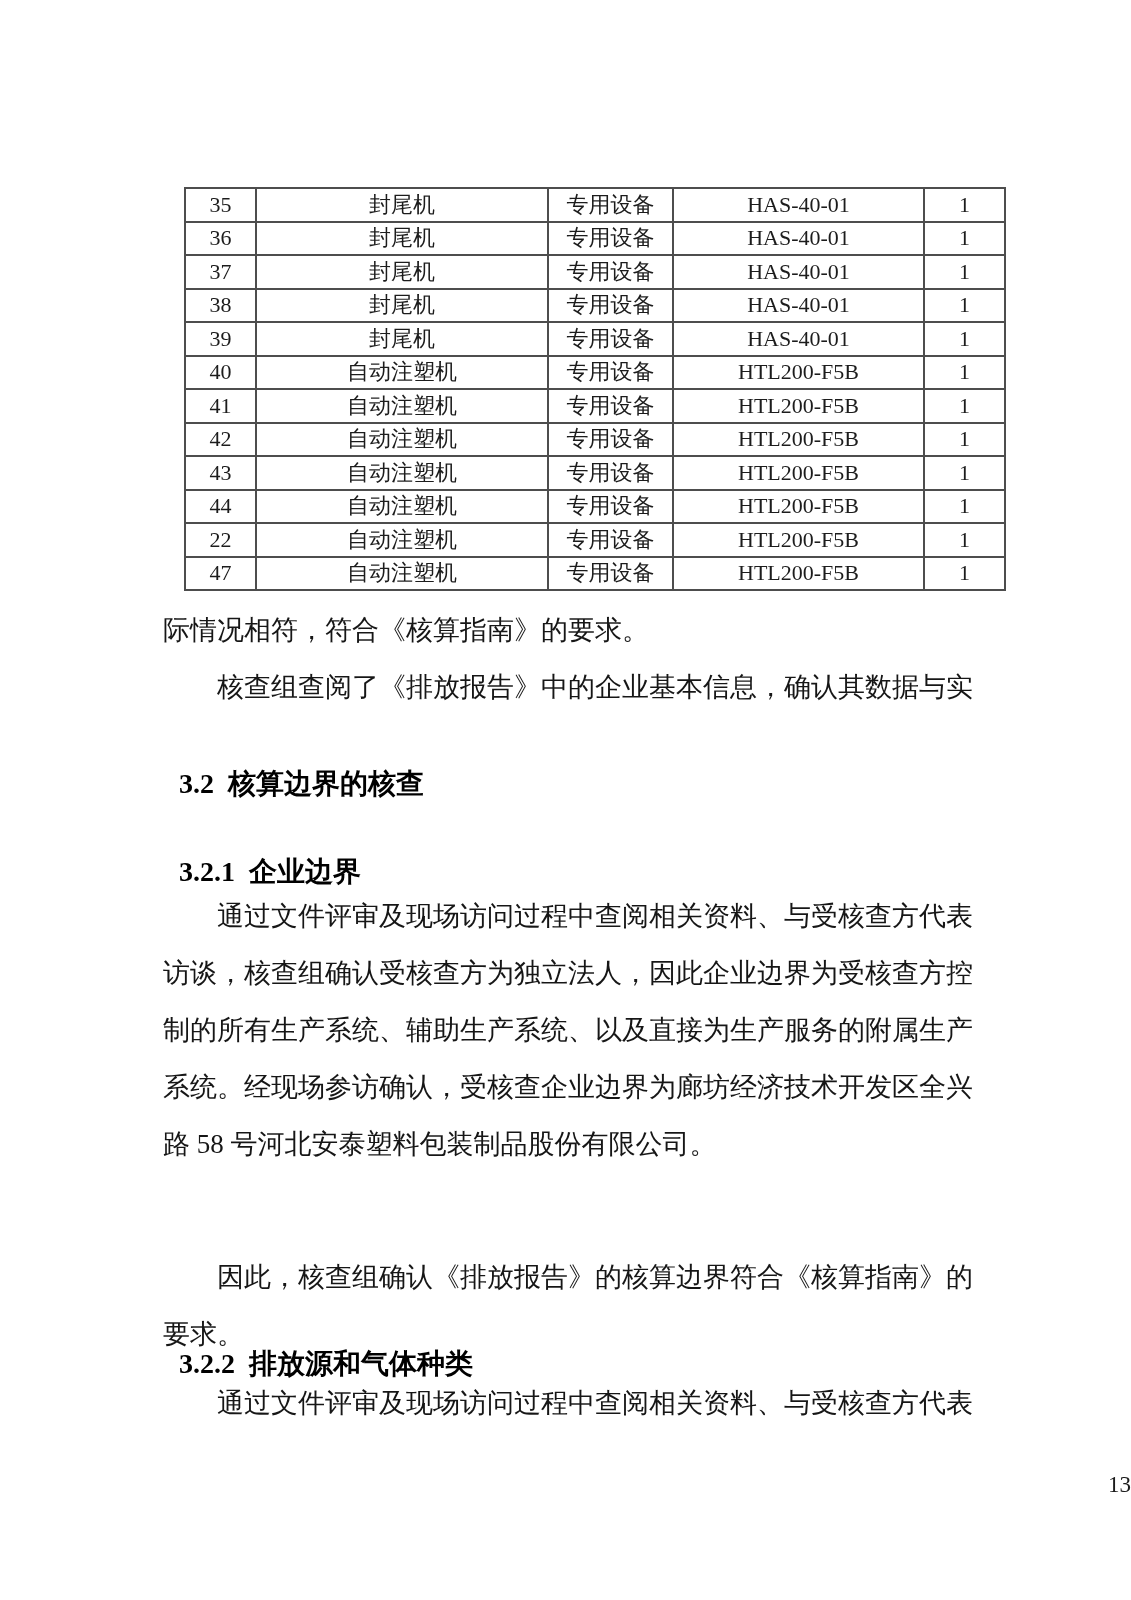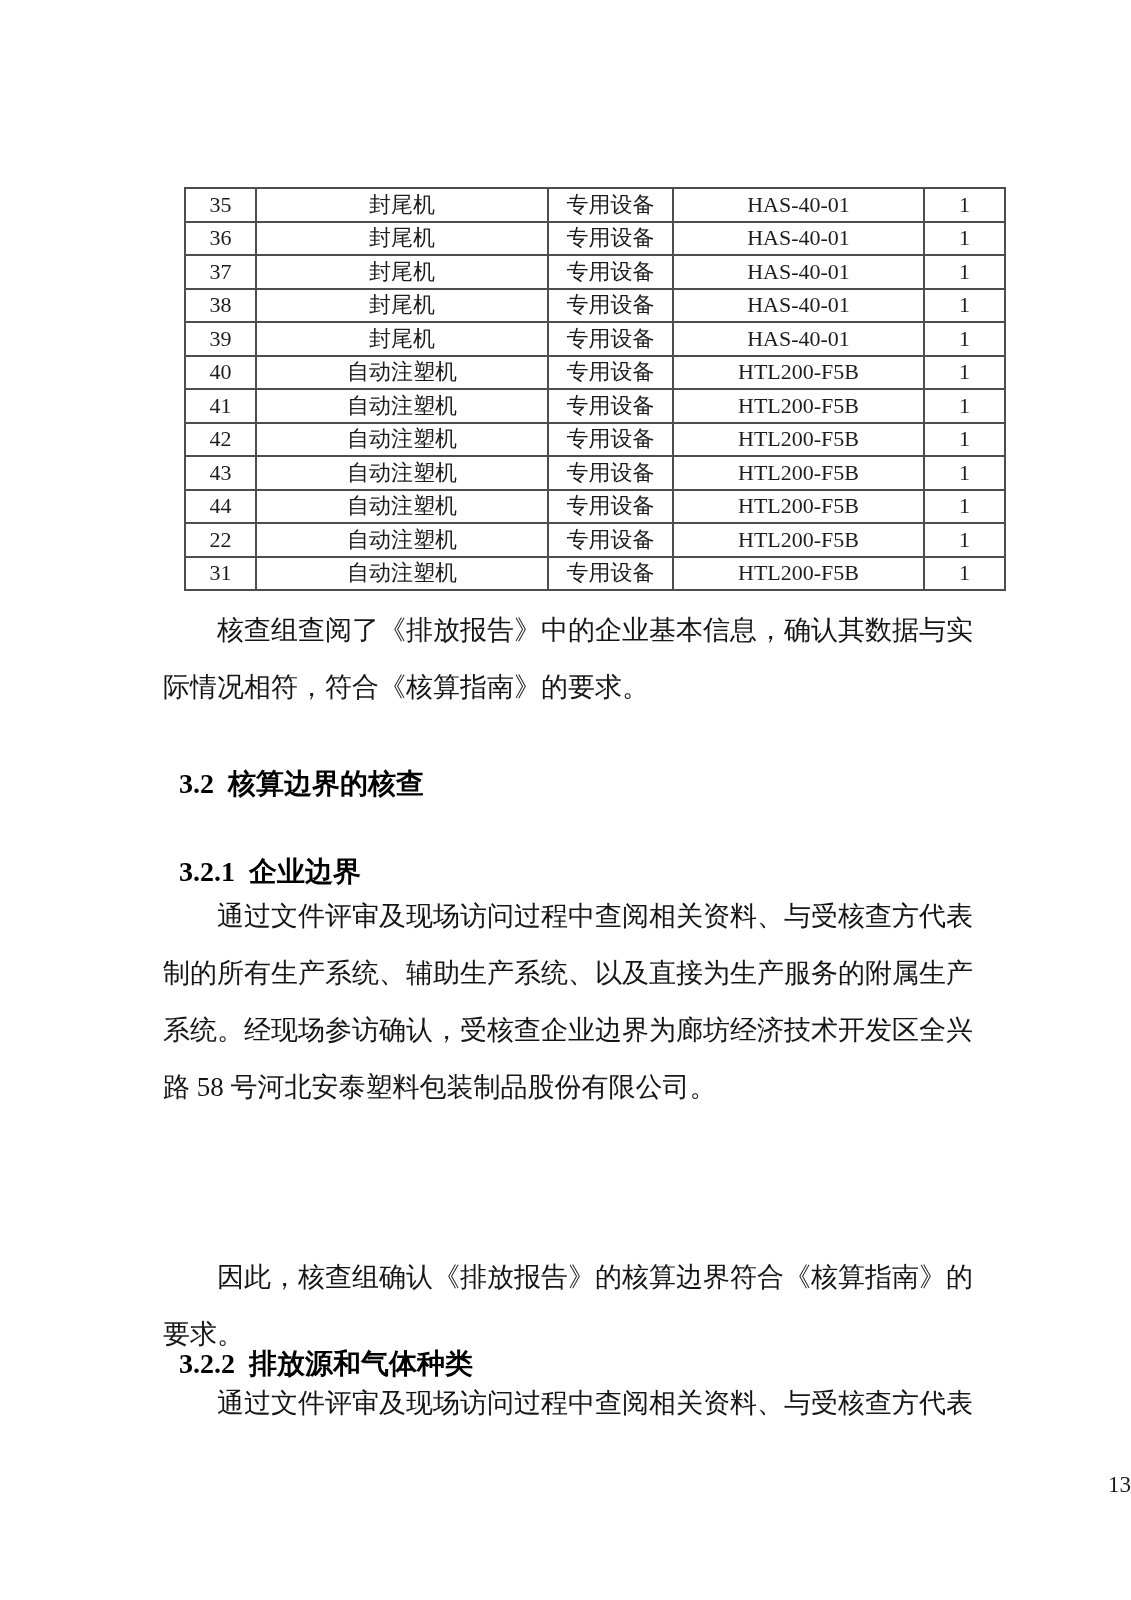--- a/index.html
+++ b/index.html
@@ -175,42 +175,43 @@
 
         <tr>
           <td>22</td>
           <td>自动注塑机</td>
           <td>专用设备</td>
           <td>HTL200-F5B</td>
           <td>1</td>
         </tr>
 
         <tr>
-          <td>31</td>
+          <td>47</td>
           <td>自动注塑机</td>
           <td>专用设备</td>
           <td>HTL200-F5B</td>
           <td>1</td>
         </tr>
       </tbody>
   </table>
 
   <div class="para" style="top:602px">
 
-  <div class="tline">　　核查组查阅了《排放报告》中的企业基本信息，确认其数据与实</div>
-      <div class="tline">际情况相符，符合《核算指南》的要求。</div>
+  <div class="tline">际情况相符，符合《核算指南》的要求。</div>
+      <div class="tline">　　核查组查阅了《排放报告》中的企业基本信息，确认其数据与实</div>
     </div>
 
   <h2 class="heading" style="top:748px">3.2  核算边界的核查</h2>
 
   <h3 class="heading" style="top:836px">3.2.1  企业边界</h3>
 
   <div class="para" style="top:888px">
 
   <div class="tline">　　通过文件评审及现场访问过程中查阅相关资料、与受核查方代表</div>
+      <div class="tline">访谈，核查组确认受核查方为独立法人，因此企业边界为受核查方控</div>
       <div class="tline">制的所有生产系统、辅助生产系统、以及直接为生产服务的附属生产</div>
       <div class="tline">系统。经现场参访确认，受核查企业边界为廊坊经济技术开发区全兴</div>
       <div class="tline">路 58 号河北安泰塑料包装制品股份有限公司。</div>
     </div>
 
   <div class="para" style="top:1249px">
 
   <div class="tline">　　因此，核查组确认《排放报告》的核算边界符合《核算指南》的</div>
       <div class="tline">要求。</div>
     </div>

